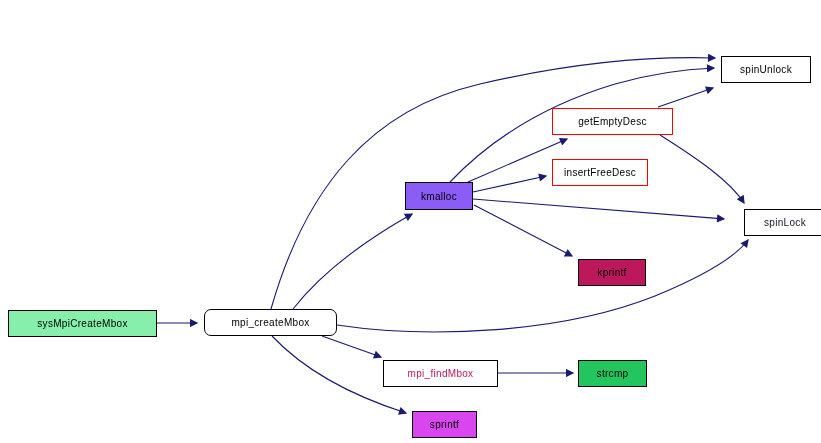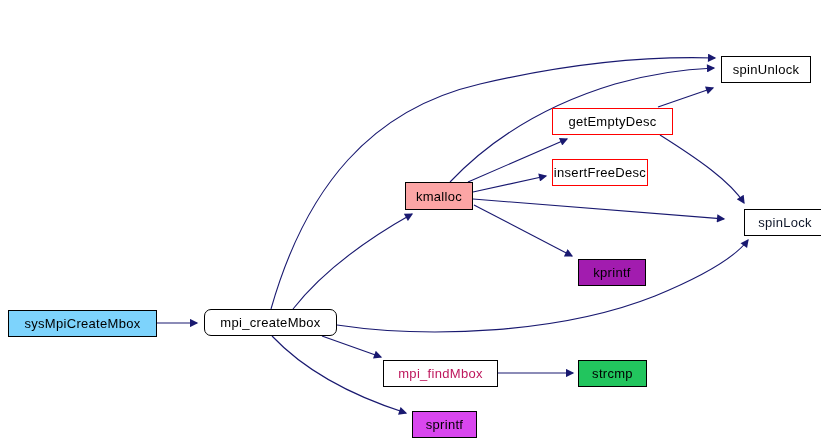--- a/index.html
+++ b/index.html
@@ -27,21 +27,21 @@
   }
   .node {
     position: absolute;
     box-sizing: border-box;
     display: flex;
     align-items: center;
     justify-content: center;
     background: #ffffff;
     border: 1px solid #000000;
     color: #000000;
-    font-size: 13px;
+    font-size: 10px;
     letter-spacing: 0.3px;
     white-space: nowrap;
     cursor: pointer;
   }
   .node.focus {
     background: #c0c0c0;
     cursor: default;
   }
   .node.truncated {
     border-color: #ff0000;
@@ -81,31 +81,31 @@
       <path class="edge" d="M473,192 L546,176" marker-end="url(#arrow)" style="stroke: rgb(25, 25, 112);"></path>
       <path class="edge" d="M450,182 C490,140 545,105 615,84 C650,74 688,69 714,68" marker-end="url(#arrow)" style="stroke: rgb(25, 25, 112);"></path>
       <path class="edge" d="M473,199 C560,206 642,212 724,219" marker-end="url(#arrow)" style="stroke: rgb(25, 25, 112);"></path>
       <path class="edge" d="M474,205 L572,256" marker-end="url(#arrow)" style="stroke: rgb(25, 25, 112);"></path>
       <path class="edge" d="M658,107 L713,88" marker-end="url(#arrow)" style="stroke: rgb(25, 25, 112);"></path>
       <path class="edge" d="M660,135 C698,159 730,181 744,203" marker-end="url(#arrow)" style="stroke: rgb(25, 25, 112);"></path>
       <path class="edge" d="M498,373 L573,373" marker-end="url(#arrow)" style="stroke: rgb(25, 25, 112);"></path>
     </g>
   </svg>
 
-  <div class="node focus" id="n-sysMpiCreateMbox" style="color: rgb(0, 0, 0); background: #7dd3fc; border-color: rgb(0, 0, 0); text-align: center;">sysMpiCreateMbox</div>
+  <div class="node focus" id="n-sysMpiCreateMbox" style="color: rgb(0, 0, 0); background: #86efac; border-color: rgb(0, 0, 0); text-align: center;">sysMpiCreateMbox</div>
 
   <div class="node" id="n-mpi_createMbox" style="color: rgb(0, 0, 0); background: rgb(255, 255, 255); border-color: rgb(0, 0, 0); border-radius: 7px;">mpi_createMbox</div>
 
-  <div class="node" id="n-kmalloc" style="color: rgb(0, 0, 0); background: #fca5a5; border-color: rgb(0, 0, 0);">kmalloc</div>
+  <div class="node" id="n-kmalloc" style="color: rgb(0, 0, 0); background: #8b5cf6; border-color: rgb(0, 0, 0);">kmalloc</div>
 
   <div class="node truncated" id="n-getEmptyDesc" style="color: rgb(0, 0, 0); background: rgb(255, 255, 255); border-color: rgb(255, 0, 0);">getEmptyDesc</div>
 
   <div class="node truncated" id="n-insertFreeDesc" style="color: rgb(0, 0, 0); background: rgb(255, 255, 255); border-color: rgb(255, 0, 0);">insertFreeDesc</div>
 
-  <div class="node" id="n-kprintf" style="color: rgb(0, 0, 0); background: #a21caf; border-color: rgb(0, 0, 0);">kprintf</div>
+  <div class="node" id="n-kprintf" style="color: rgb(0, 0, 0); background: #be185d; border-color: rgb(0, 0, 0);">kprintf</div>
 
   <div class="node" id="n-spinUnlock" style="color: rgb(0, 0, 0); background: rgb(255, 255, 255); border-color: rgb(0, 0, 0);">spinUnlock</div>
 
   <div class="node" id="n-spinLock" style="color: #0f172a; background: rgb(255, 255, 255); border-color: rgb(0, 0, 0); margin-left: 16px;">spinLock</div>
 
   <div class="node" id="n-mpi_findMbox" style="color: #be185d; background: rgb(255, 255, 255); border-color: rgb(0, 0, 0);">mpi_findMbox</div>
 
   <div class="node" id="n-strcmp" style="color: rgb(0, 0, 0); background: #22c55e; border-color: rgb(0, 0, 0);">strcmp</div>
 
   <div class="node" id="n-sprintf" style="color: rgb(0, 0, 0); background: #d946ef; border-color: rgb(0, 0, 0);">sprintf</div>

